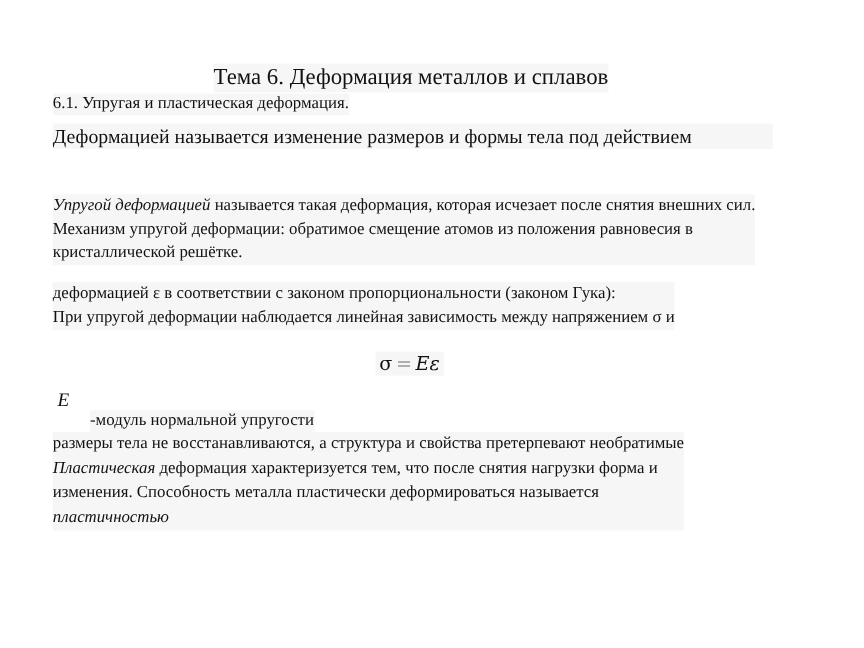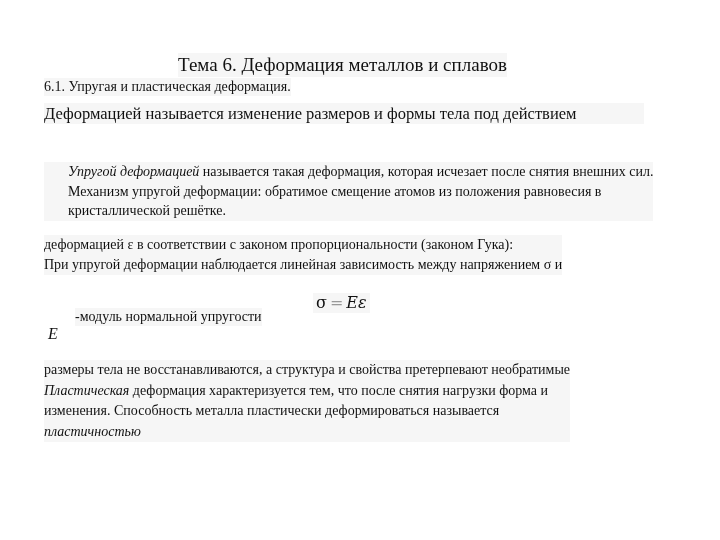--- a/index.html
+++ b/index.html
@@ -41,21 +41,21 @@
       font-size: 16.5px;
       line-height: 21px;
     }
     .definition span { display: block; white-space: nowrap; }
     .elastic {
       left: 44px;
       top: 162px;
       font-size: 14px;
       line-height: 19.5px;
     }
-    .elastic span.line { display: block; white-space: nowrap; margin-left: 24px; }
+    .elastic span.line { display: block; white-space: nowrap; }
     .hooke {
       left: 44px;
       top: 235px;
       font-size: 14px;
       line-height: 20px;
     }
     .hooke span.line { display: block; white-space: nowrap; }
     .formula {
       left: 313px;
       top: 293px;
@@ -70,21 +70,21 @@
     .modulus-var {
       left: 48px;
       top: 324px;
       font-size: 16px;
       line-height: 20px;
       font-style: italic;
       background: transparent;
     }
     .modulus-text {
       left: 75px;
-      top: 308px;
+      top: 342px;
       font-size: 14px;
       line-height: 18px;
       white-space: nowrap;
     }
     .plastic {
       left: 44px;
       top: 360px;
       font-size: 14px;
       line-height: 20.5px;
     }

